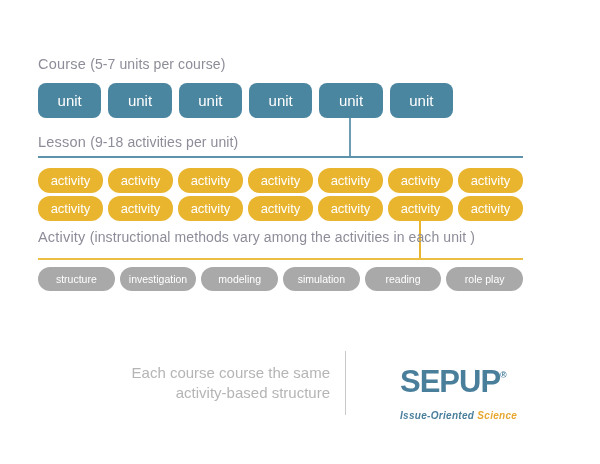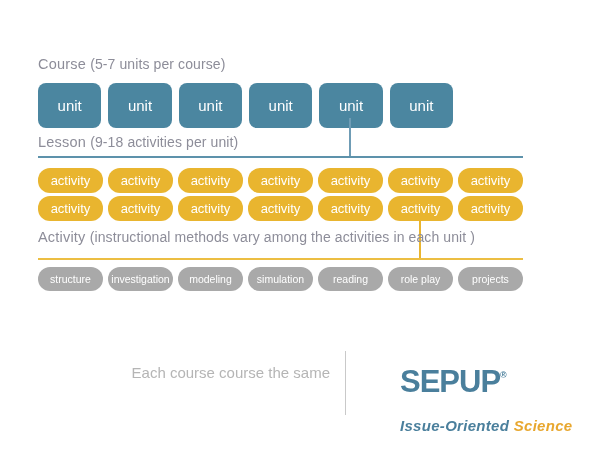--- a/index.html
+++ b/index.html
@@ -32,21 +32,21 @@
     position: absolute;
     left: 38px;
     display: flex;
   }
   .row-units   { top: 83px;  width: 415px; gap: 7px; }
   .row-acts-1  { top: 168px; width: 485px; gap: 5px; }
   .row-acts-2  { top: 196px; width: 485px; gap: 5px; }
   .row-methods { top: 267px; width: 485px; gap: 5px; }
   .unit-btn {
     flex: 1;
-    height: 45px;
+    height: 35px;
     background: #4b86a0;
     border-radius: 8px;
     color: #ffffff;
     font-size: 15px;
     display: flex;
     align-items: center;
     justify-content: center;
   }
   .act-btn {
     flex: 1;
@@ -117,22 +117,22 @@
     line-height: 35px;
     white-space: nowrap;
   }
   .logo-reg {
     font-size: 9px;
     vertical-align: 14px;
     letter-spacing: 0;
     font-weight: bold;
   }
   .logo-tagline {
-    margin-top: 18px;
-    font-size: 15px;
+    margin-top: 11px;
+    font-size: 10px;
     font-weight: bold;
     font-style: italic;
     letter-spacing: 0.3px;
     white-space: nowrap;
   }
   .tag-teal { color: #4a7f9c; }
   .tag-gold { color: #e8a72e; }
 </style>
 </head>
 <body>
@@ -191,25 +191,25 @@
 
   <div class="hline hline-activity"></div>
 
   <div class="btn-row row-methods">
       <div class="method-btn">structure</div>
       <div class="method-btn">investigation</div>
       <div class="method-btn">modeling</div>
       <div class="method-btn">simulation</div>
       <div class="method-btn">reading</div>
       <div class="method-btn">role play</div>
-      <div class="method-btn">projects</div>
     </div>
 
   <div class="footer-caption">
     <div>Each course course the same</div>
+    <div>activity-based structure</div>
   </div>
 
   <div class="footer-divider"></div>
 
   <div class="logo">
     <div class="logo-word">
       <span>SEPUP</span><span class="logo-reg">®</span>
     </div>
     <div class="logo-tagline">
       <span class="tag-teal">Issue-Oriented</span>

